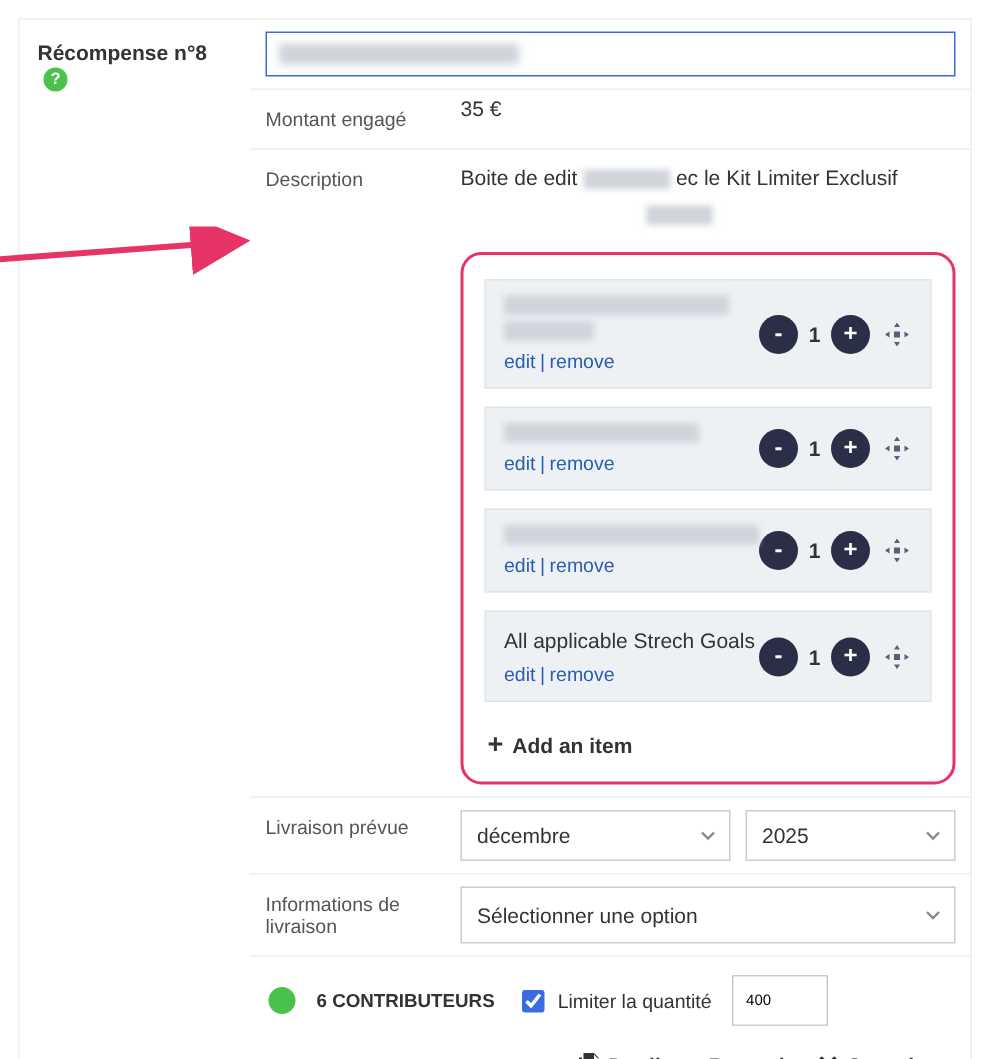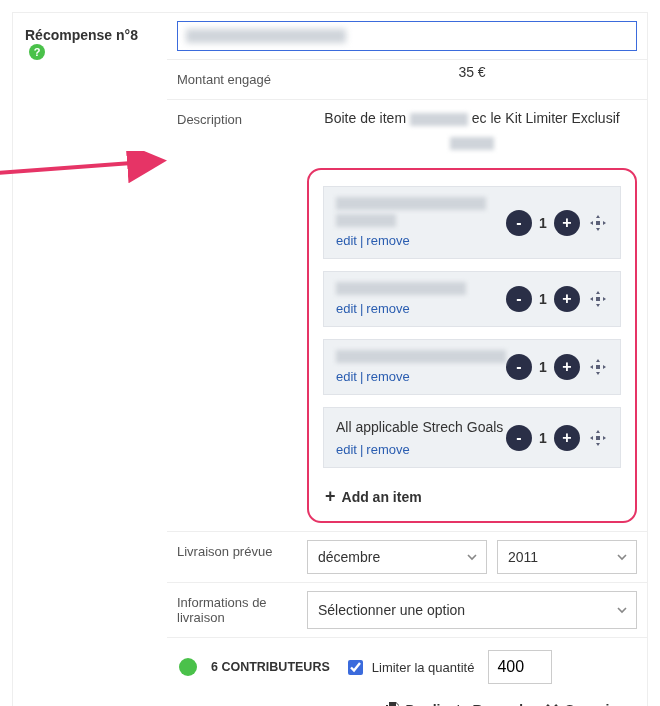--- a/index.html
+++ b/index.html
@@ -12,21 +12,21 @@
   .side { width: 180px; padding: 14px 12px; font-weight: 700; color: #333; }
   .side .help {
     display: inline-block; width: 16px; height: 16px; border-radius: 50%;
     background: #4ac14a; color: #fff; font-size: 11px; line-height: 16px;
     text-align: center; margin-left: 4px; font-weight: 700;
   }
   .main { flex: 1; }
   .row { display: flex; border-bottom: 1px solid #eee; }
   .row:first-child { border-top: none; }
   .lab { width: 130px; padding: 12px 10px; color: #555; font-size: 13px; }
-  .val { flex: 1; padding: 8px 10px; display: flex; align-items: center; flex-direction: column; }
+  .val { flex: 1; padding: 8px 10px; display: flex; align-items: flex-start; flex-direction: column; }
   .inp {
     width: 100%; height: 30px; padding: 4px 8px;
     border: 1px solid #3b6bdc; font-size: 14px;
   }
   .title-blur {
     width: 160px; height: 14px; background: #cfd4da;
     filter: blur(3px); margin: 1px 0;
   }
   .amount { padding-top: 4px; }
   .desc-text { color: #333; line-height: 1.5; }
@@ -90,21 +90,21 @@
   }
   .badge {
     width: 18px; height: 18px; border-radius: 50%;
     background: #4ac14a; display: inline-block;
   }
   .contrib { font-weight: 700; color: #333; font-size: 12.5px; }
   .chk { display: flex; align-items: center; gap: 6px; font-size: 13px; }
   .chk input { accent-color: #3b6bdc; width: 15px; height: 15px; }
   .qty-input {
     width: 64px; height: 34px; border: 1px solid #ccc; padding: 4px 8px;
-    font-size: 16px; text-align: left;
+    font-size: 10px; text-align: left;
   }
   .actions {
     padding: 10px 12px 14px; display: flex; justify-content: flex-end; gap: 22px;
     font-weight: 700; font-size: 14px; color: #333;
   }
   .actions .act { display: flex; align-items: center; gap: 6px; cursor: pointer; }
   svg { display: block; }
 </style>
 </head>
 <body>
@@ -138,21 +138,21 @@
       <div class="lab">Montant engagé</div>
       <div class="val amount">
         <span>35 €</span>
       </div>
     </div>
 
     <div class="row">
       <div class="lab">Description</div>
       <div class="val">
         <div class="desc-text">
-          <span>Boite de item</span>
+          <span>Boite de edit</span>
           <span class="desc-blur"></span>
           <span>ec le Kit Limiter Exclusif</span>
           <div class="desc-center"><span class="desc-blur sm"></span></div>
         </div>
 
         <div class="items-box">
 
           <div class="item">
             <div class="item-left">
               <div class="item-title-blur"></div>
@@ -244,21 +244,21 @@
         <div class="sel-wrap">
           <div class="sel">
             <span>décembre</span>
             <span class="chev">
               <svg width="12" height="12" viewBox="0 0 12 12">
                   <path d="M2 4l4 4 4-4" stroke="#888" stroke-width="1.6" fill="none"></path>
                 </svg>
             </span>
           </div>
           <div class="sel year">
-            <span>2011</span>
+            <span>2025</span>
             <span class="chev">
               <svg width="12" height="12" viewBox="0 0 12 12">
                   <path d="M2 4l4 4 4-4" stroke="#888" stroke-width="1.6" fill="none"></path>
                 </svg>
             </span>
           </div>
         </div>
       </div>
     </div>
 

